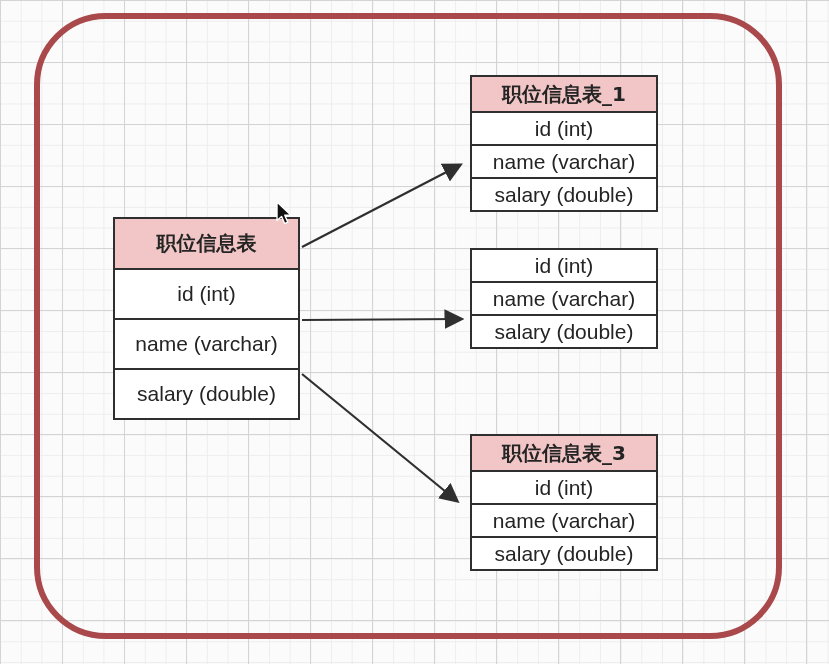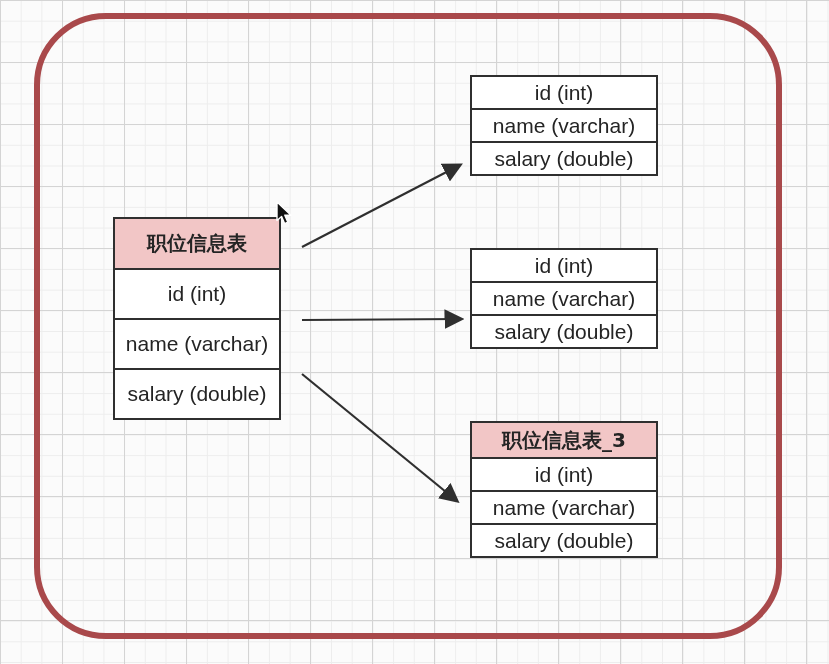--- a/index.html
+++ b/index.html
@@ -57,29 +57,29 @@
     justify-content: center;
     font-family: "DejaVu Sans", sans-serif;
   }
   .tr {
     font-size: 21px;
     display: flex;
     align-items: center;
     justify-content: center;
   }
   .tr + .tr { border-top: 2px solid #2f2f2f; }
-  .main { left: 113px; top: 217px; width: 168px; }
+  .main { left: 113px; top: 217px; width: 187px; }
   .main .th { height: 49px; }
   .main .tr { height: 48px; }
   .shard { width: 188px; }
   .shard .th { height: 34px; }
   .shard .tr { height: 31px; }
   .shard1 { left: 470px; top: 75px; }
   .shard2 { left: 470px; top: 248px; }
-  .shard3 { left: 470px; top: 421px; }
+  .shard3 { left: 470px; top: 434px; }
   .cursor {
     position: absolute;
     left: 274px;
     top: 201px;
     width: 20px;
     height: 26px;
     pointer-events: none;
   }
 </style>
 </head>
@@ -101,20 +101,21 @@
   </svg>
 
   <div class="table main">
     <div class="th">职位信息表</div>
     <div class="tr">id (int)</div>
     <div class="tr">name (varchar)</div>
     <div class="tr">salary (double)</div>
   </div>
 
   <div class="table shard shard1">
+    <div class="th">职位信息表_1</div>
     <div class="tr">id (int)</div>
     <div class="tr">name (varchar)</div>
     <div class="tr">salary (double)</div>
   </div>
 
   <div class="table shard shard2">
     <div class="tr">id (int)</div>
     <div class="tr">name (varchar)</div>
     <div class="tr">salary (double)</div>
   </div>

